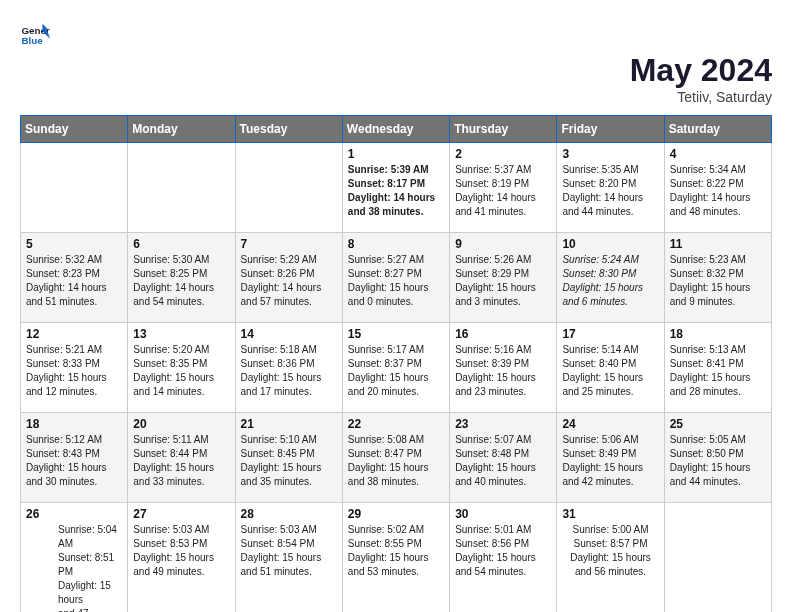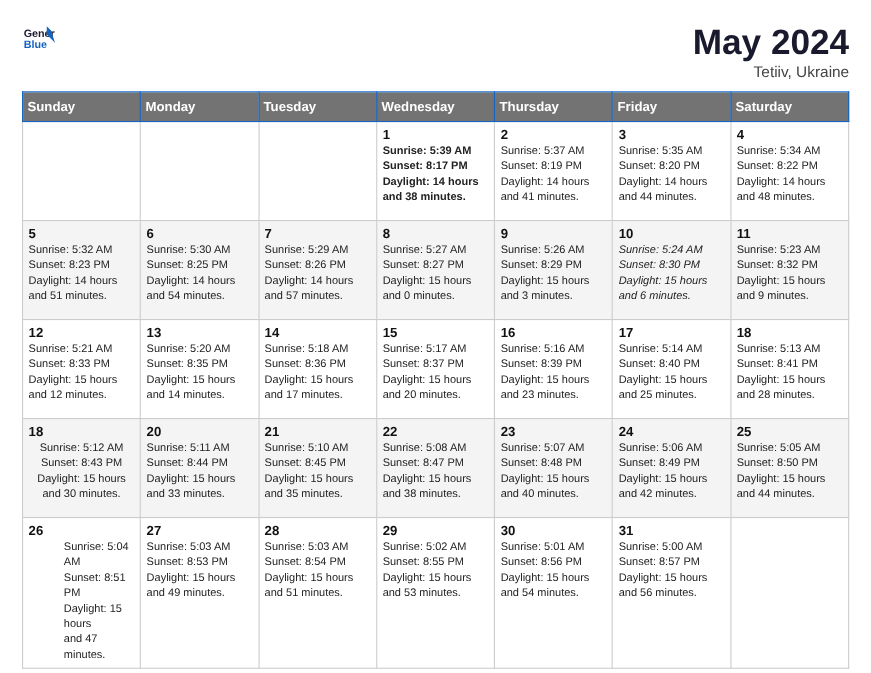--- a/index.html
+++ b/index.html
@@ -25,20 +25,21 @@
       width: 30px;
       height: 30px;
     }
     .title-block {
       text-align: right;
     }
     .title-block .month-year {
       font-size: 32px;
       font-weight: bold;
       color: #1a1a2e;
+      margin-top: 32px;
     }
     .title-block .location {
       font-size: 14px;
       color: #444;
     }
     .calendar {
       width: 100%;
       border-collapse: collapse;
       font-size: 10.5px;
     }
@@ -89,21 +90,21 @@
 <div class="header">
   <div class="logo">
     <svg class="logo-icon" viewBox="0 0 40 40">
       <text x="2" y="18" font-size="13" font-weight="bold" fill="#1a1a2e">General</text>
       <text x="2" y="32" font-size="13" font-weight="bold" fill="#1565c0">Blue</text>
       <polygon points="30,5 40,15 35,10 40,25 30,15" fill="#1565c0"></polygon>
     </svg>
   </div>
   <div class="title-block">
     <div class="month-year">May 2024</div>
-    <div class="location">Tetiiv, Ukraine</div>
+    <div class="location">Tetiiv, Saturday</div>
   </div>
 </div>
 
 <table class="calendar">
   <thead>
     <tr>
     <th>Sunday</th>
         <th>Monday</th>
         <th>Tuesday</th>
         <th>Wednesday</th>
@@ -244,21 +245,21 @@
           <div class="day-number">18</div>
           <div class="day-info" style="white-space: pre-line;">Sunrise: 5:13 AM
 Sunset: 8:41 PM
 Daylight: 15 hours
 and 28 minutes.</div>
         </td>
       </tr>
       <tr>
         <td>
           <div class="day-number">18</div>
-          <div class="day-info" style="white-space: pre-line; text-align: center;">Sunrise: 5:12 AM
+          <div class="day-info" style="white-space: pre-line;">Sunrise: 5:12 AM
 Sunset: 8:43 PM
 Daylight: 15 hours
 and 30 minutes.</div>
         </td>
         <td>
           <div class="day-number">20</div>
           <div class="day-info" style="white-space: pre-line;">Sunrise: 5:11 AM
 Sunset: 8:44 PM
 Daylight: 15 hours
 and 33 minutes.</div>
@@ -330,21 +331,21 @@
         </td>
         <td>
           <div class="day-number">30</div>
           <div class="day-info" style="white-space: pre-line;">Sunrise: 5:01 AM
 Sunset: 8:56 PM
 Daylight: 15 hours
 and 54 minutes.</div>
         </td>
         <td>
           <div class="day-number">31</div>
-          <div class="day-info" style="white-space: pre-line;">Sunrise: 5:00 AM
+          <div class="day-info" style="white-space: pre-line; text-align: center;">Sunrise: 5:00 AM
 Sunset: 8:57 PM
 Daylight: 15 hours
 and 56 minutes.</div>
         </td>
         <td class="empty-cell"></td>
       </tr>
     </tbody>
 </table>
 
 </body></html>

